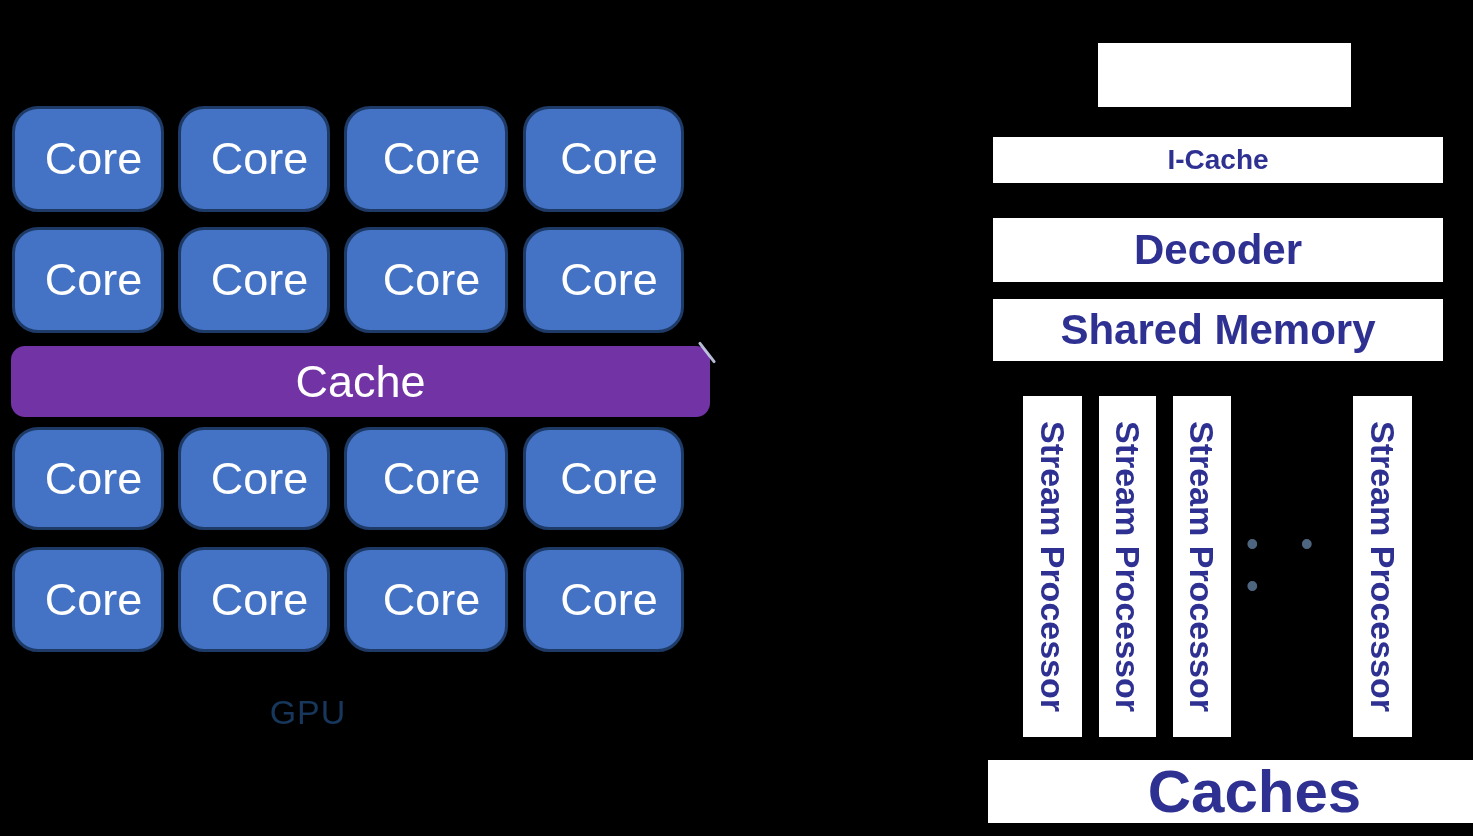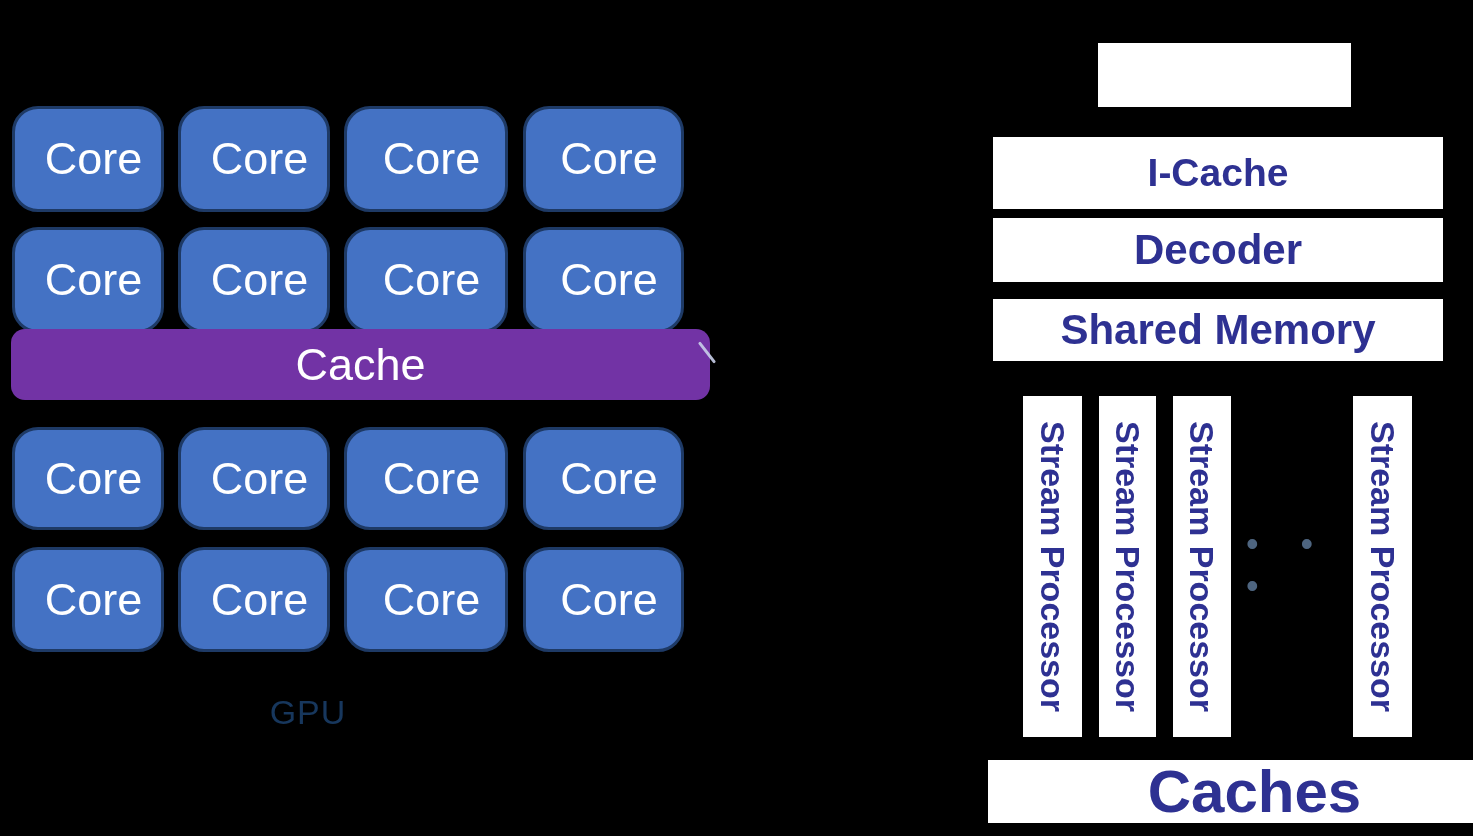--- a/index.html
+++ b/index.html
@@ -31,21 +31,21 @@
   .c2 { left: 178px; width: 152px; }
   .c3 { left: 344px; width: 164px; }
   .c4 { left: 523px; width: 161px; }
   .r1 { top: 106px; height: 106px; }
   .r2 { top: 227px; height: 106px; }
   .r3 { top: 427px; height: 103px; }
   .r4 { top: 547px; height: 105px; }
 
   .cache-bar {
     position: absolute;
-    left: 11px; top: 329px;
+    left: 11px; top: 346px;
     width: 699px; height: 71px;
     background: var(--cache_fill, #7233A5);
     border-radius: 14px;
     color: var(--cache_text, #fff);
     display: flex;
     align-items: center;
     justify-content: center;
     font-size: 45px;
     font-weight: 400;
   }
@@ -76,21 +76,21 @@
     position: absolute;
     background: var(--box_fill, #fff);
     color: var(--box_text, #2E3192);
     display: flex;
     align-items: center;
     justify-content: center;
     font-weight: 700;
   }
   .pc-shadow   { left: 1098px; top: 43px;  width: 253px; height: 64px; }
   .pc-box      { left: 1083px; top: 57px;  width: 254px; height: 64px; font-size: 40px; }
-  .icache-box  { left: 993px;  top: 137px; width: 450px; height: 72px; font-size: 39px; }
+  .icache-box  { left: 993px;  top: 137px; width: 450px; height: 46px; font-size: 28px; }
   .decoder-box { left: 993px;  top: 218px; width: 450px; height: 64px; font-size: 42px; }
   .shared-box  { left: 993px;  top: 299px; width: 450px; height: 62px; font-size: 42px; }
   .caches-box  { left: 988px;  top: 760px; width: 533px; height: 63px; font-size: 60px; }
 
   .sp {
     position: absolute;
     top: 396px; height: 341px;
     background: var(--box_fill, #fff);
     display: flex;
     align-items: center;

